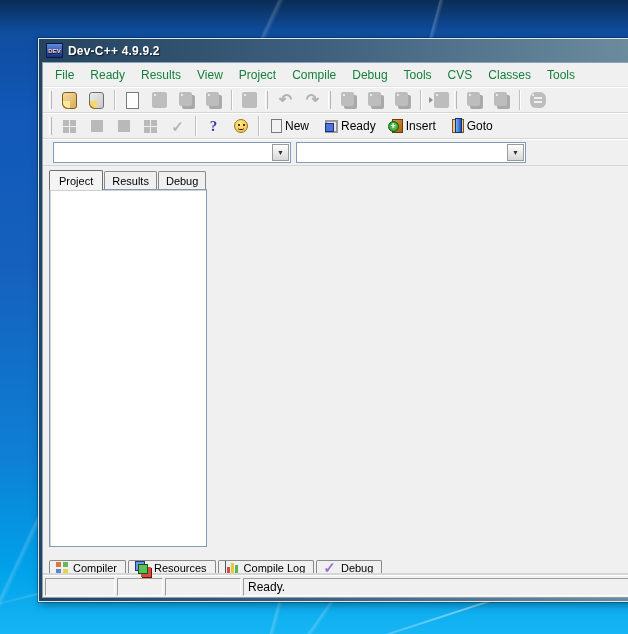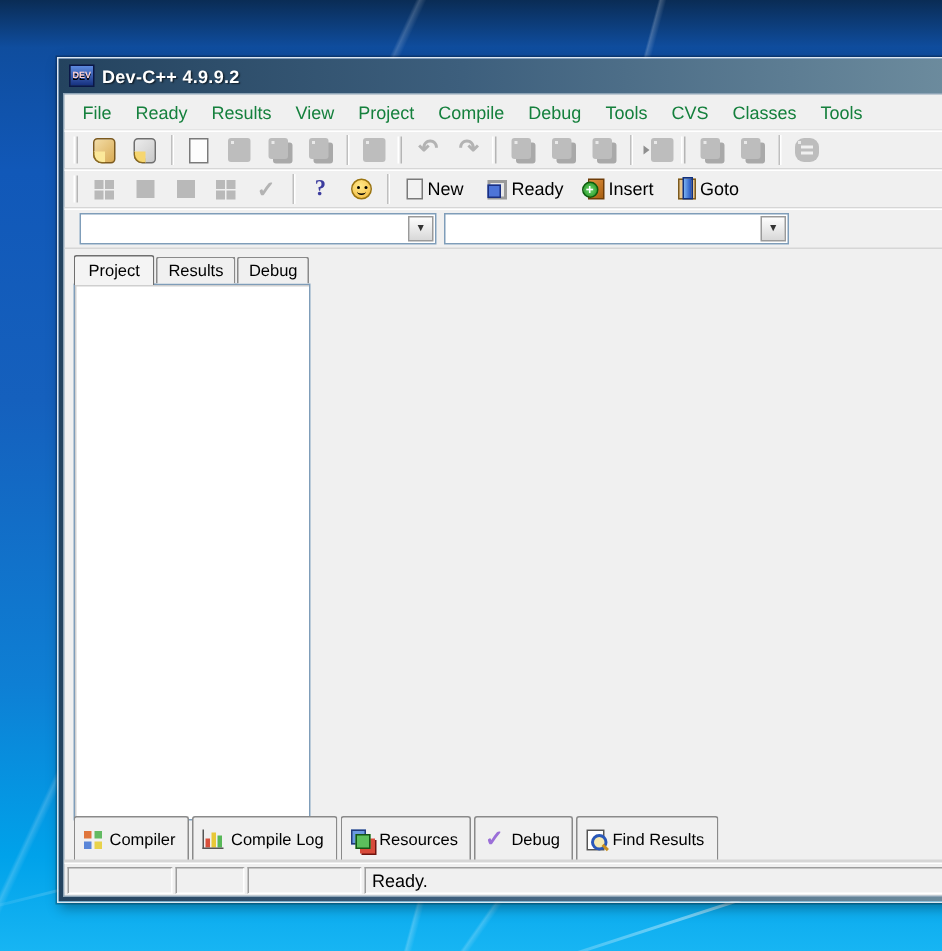--- a/index.html
+++ b/index.html
@@ -96,21 +96,21 @@
   .left-panel { width:168px; display:flex; flex-direction:column; padding-left:6px; }
   .tabs-top { display:flex; align-items:flex-end; height:21px; font-size:11px; position:relative; z-index:2; }
   .tab-top { padding:3px 7px 2px; background:#f0f0f0; border:1px solid #8a8a8a; border-bottom:none; border-radius:2px 2px 0 0; margin-right:1px; color:#000; }
   .tab-top.active { padding:4px 9px 3px; background:#f4f4f4; position:relative; top:1px; border-color:#6f6f6f; }
   .tree-box { flex:1; margin-bottom:4px; background:#fff; border:1px solid #7f9db9; box-shadow:inset 1px 1px 0 #cfcfcf; width:158px; }
   .main-empty { flex:1; }
 
   
   .tabs-bottom { display:flex; align-items:flex-end; height:24px; padding-left:6px; border-bottom:1px solid #d9d9d9; }
   .tab-bottom { display:flex; align-items:center; gap:5px; padding:3px 8px 3px 6px; font-size:11px;
-    background:#f0f0f0; border:1px solid #8a8a8a; border-bottom:none; border-radius:2px 2px 0 0; margin-right:2px; height:30px; color:#000; }
+    background:#f0f0f0; border:1px solid #8a8a8a; border-bottom:none; border-radius:2px 2px 0 0; margin-right:2px; height:14px; color:#000; }
 
   .ico-compiler { width:12px; height:12px; background:
       linear-gradient(#e0763c,#e0763c) 0 0/5px 5px no-repeat,
       linear-gradient(#62ba62,#62ba62) 7px 0/5px 5px no-repeat,
       linear-gradient(#5a86d8,#5a86d8) 0 7px/5px 5px no-repeat,
       linear-gradient(#e8d24a,#e8d24a) 7px 7px/5px 5px no-repeat; }
   .ico-resources { width:14px; height:14px; position:relative; }
   .ico-resources::before { content:""; position:absolute; left:0; top:0; width:8px; height:8px; background:#6a9ae0; border:1px solid #223a7a; }
   .ico-resources::after { content:""; position:absolute; left:3px; top:3px; width:8px; height:8px; background:#5cc05c; border:1px solid #155515; box-shadow:3px 3px 0 0 #d84a3a, 4px 4px 0 0 #6e1410; }
   .ico-log { width:14px; height:13px; border-left:1px solid #555; border-bottom:1px solid #555; background:
@@ -287,34 +287,30 @@
       </div>
       <div class="main-empty"></div>
     </div>
 
     <div class="tabs-bottom">
       <span class="tab-bottom">
         <span class="ico-compiler"></span>
         <span>Compiler</span>
       </span>
       <span class="tab-bottom">
+        <span class="ico-resources"></span>
+        <span>Resources</span>
+      </span>
+      <span class="tab-bottom">
         <span class="ico-log"></span>
         <span>Compile Log</span>
-      </span>
-      <span class="tab-bottom">
-        <span class="ico-resources"></span>
-        <span>Resources</span>
       </span>
       <span class="tab-bottom">
         <span class="ico-debug">✓</span>
         <span>Debug</span>
-      </span>
-      <span class="tab-bottom">
-        <span class="ico-find"></span>
-        <span>Find Results</span>
       </span>
     </div>
 
     <div class="statusbar">
       <span class="spanel sp1"></span>
       <span class="spanel sp2"></span>
       <span class="spanel sp3"></span>
       <span class="spanel sp4">Ready.</span>
     </div>
 

